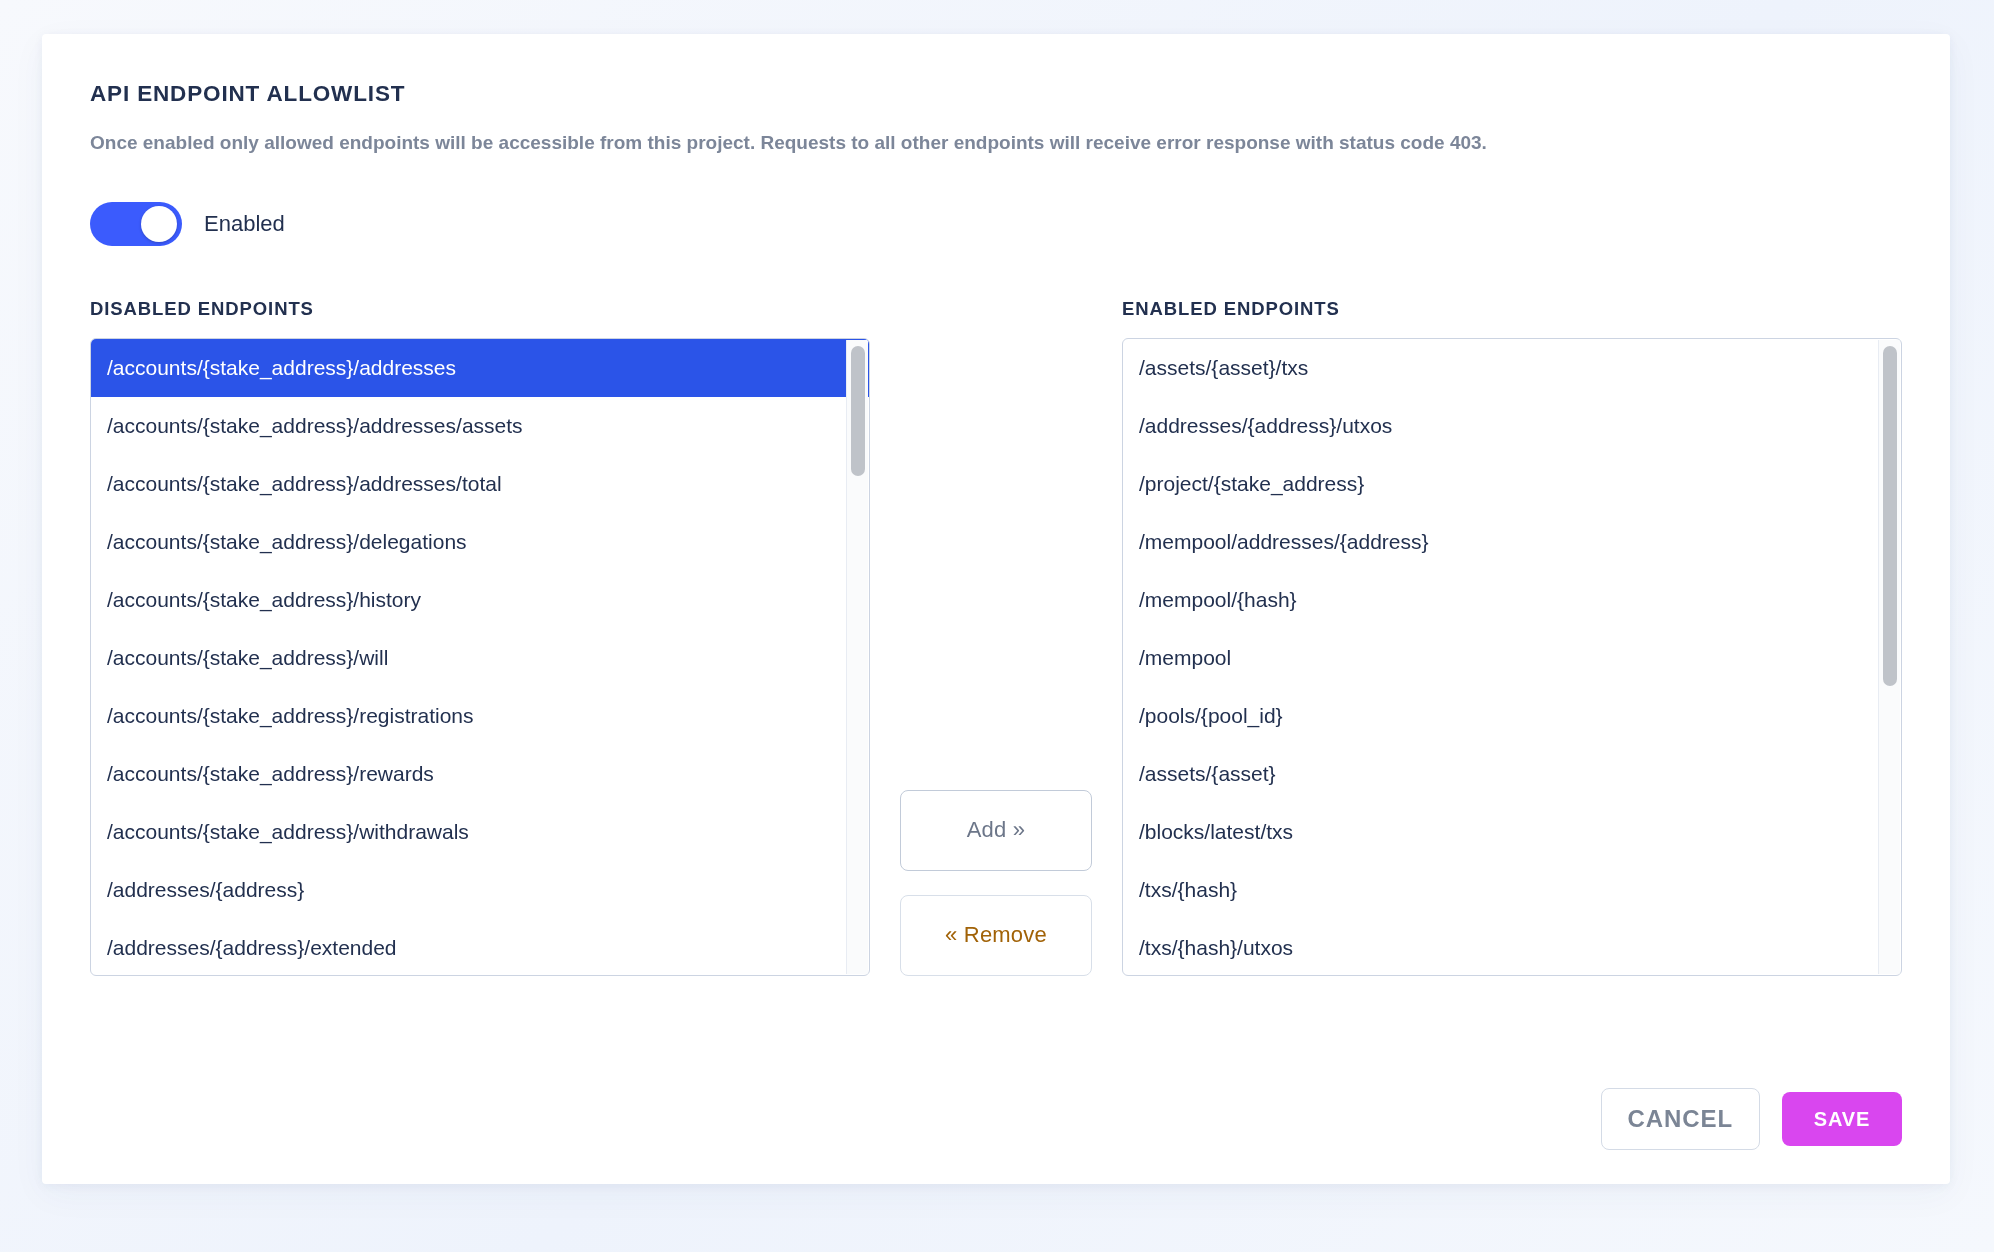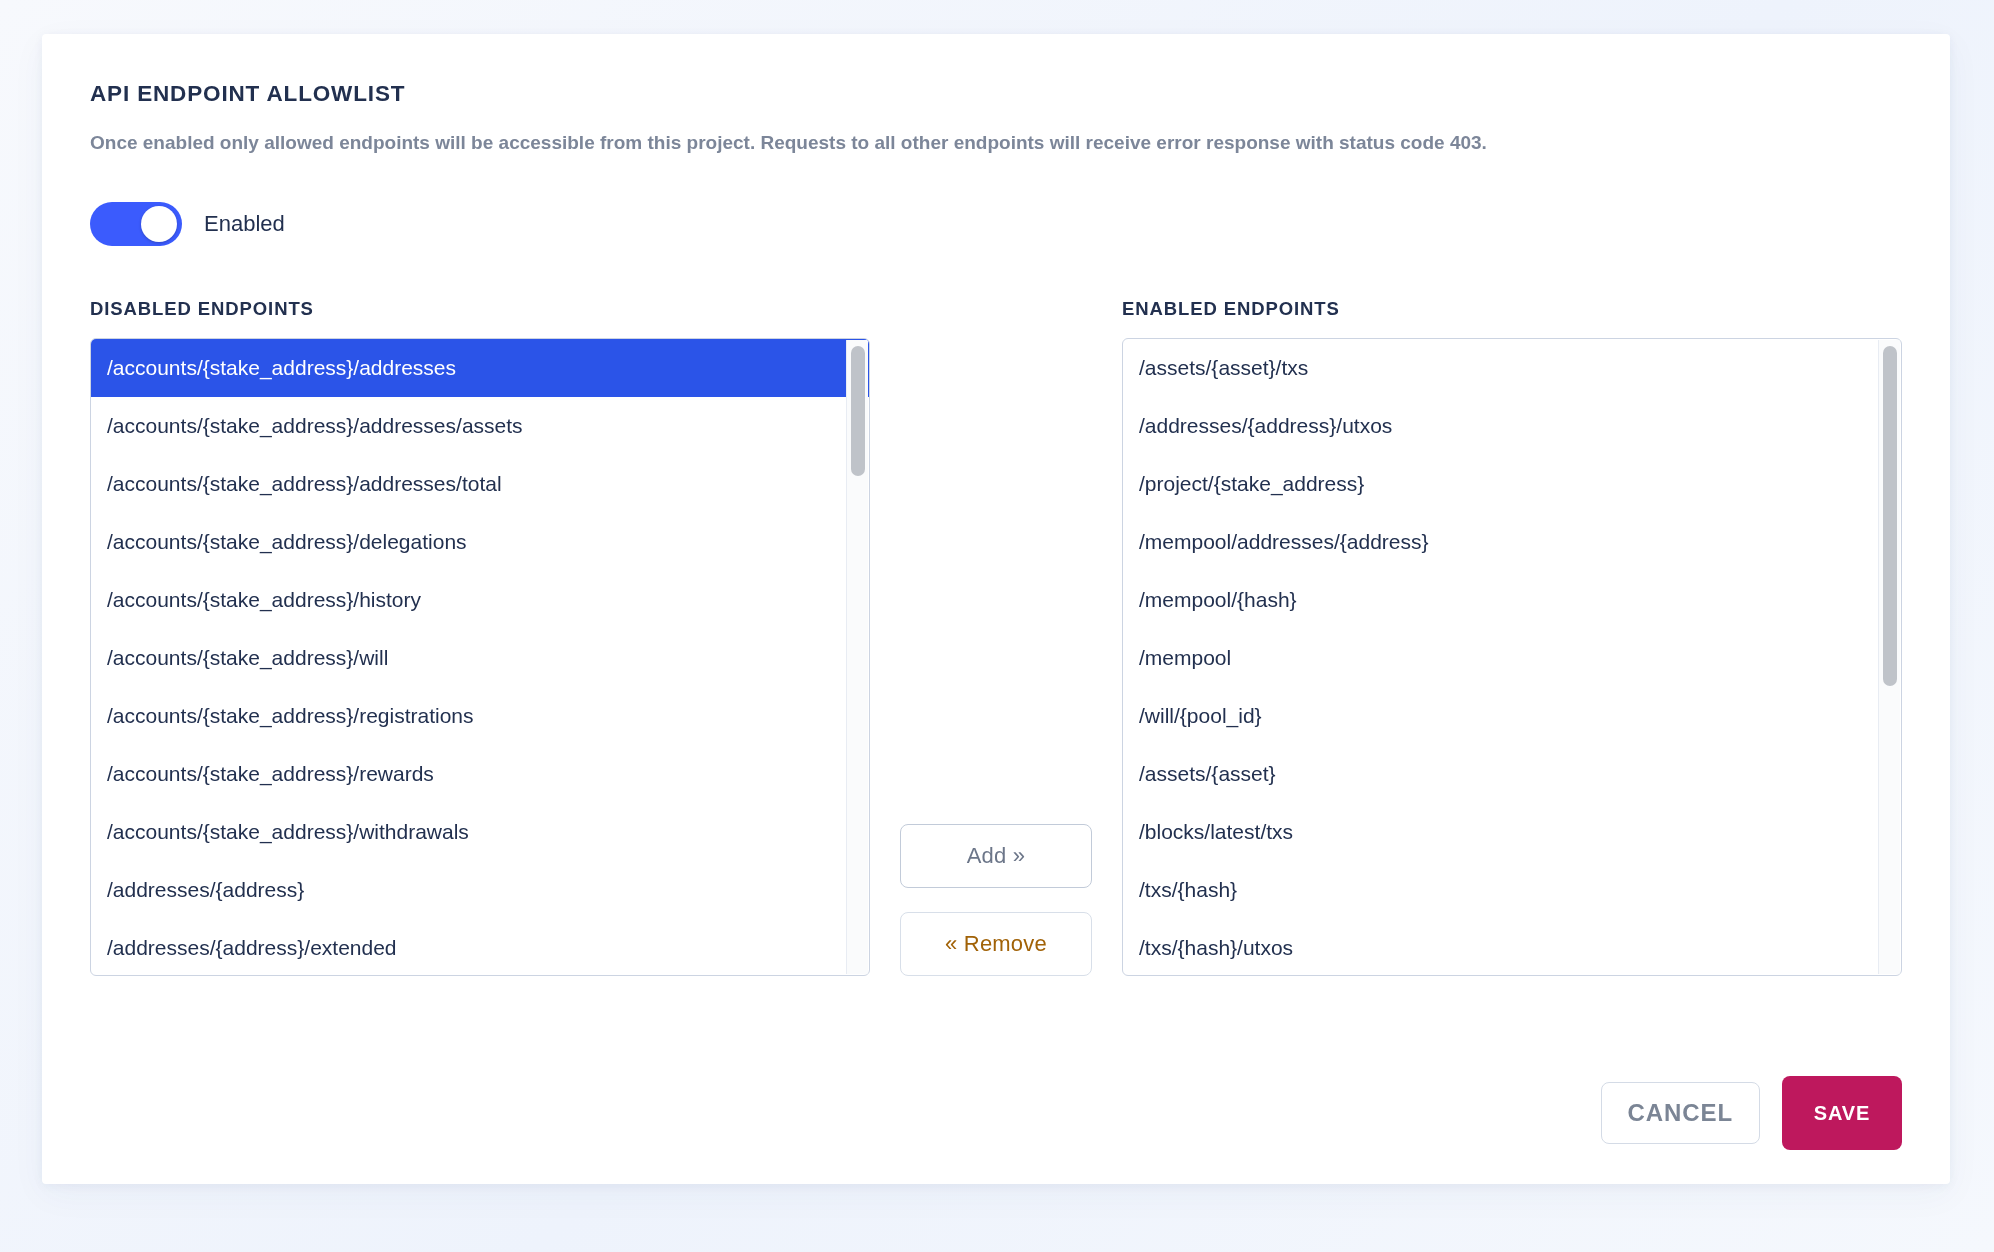--- a/index.html
+++ b/index.html
@@ -173,21 +173,21 @@
     display: flex;
     flex-direction: column;
     align-items: center;
     justify-content: flex-start;
     padding-top: 212px;
     gap: 24px;
   }
 
   .xfer-btn {
     width: 192px;
-    height: 64px;
+    height: 81px;
     border-radius: 8px;
     border: 1px solid #c2cbd9;
     background: #ffffff;
     font-family: "Liberation Sans", sans-serif;
     font-size: 22px;
     color: #6c7689;
     cursor: pointer;
     letter-spacing: 0.2px;
   }
 
@@ -217,25 +217,25 @@
     color: #7b8595;
     font-family: Liberation Sans, sans-serif;
     font-size: 24px;
     font-weight: 700;
     letter-spacing: 0.9px;
     cursor: pointer;
   }
 
   .btn-save {
     min-width: 120px;
-    height: 74px;
+    height: 54px;
     padding: 0 30px;
     border-radius: 8px;
     border: none;
-    background: #be185d;
+    background: #d946ef;
     color: #ffffff;
     font-family: "Liberation Sans", sans-serif;
     font-size: 20px;
     font-weight: 700;
     letter-spacing: 0.9px;
     cursor: pointer;
   }
 </style>
 </head>
 <body>
@@ -285,21 +285,21 @@
       <div class="col">
         <div class="col-title">ENABLED ENDPOINTS</div>
         <div class="listbox">
           <div class="list-scroll" id="right-list">
               <div class="list-item">/assets/{asset}/txs</div>
               <div class="list-item">/addresses/{address}/utxos</div>
               <div class="list-item">/project/{stake_address}</div>
               <div class="list-item">/mempool/addresses/{address}</div>
               <div class="list-item">/mempool/{hash}</div>
               <div class="list-item">/mempool</div>
-              <div class="list-item">/will/{pool_id}</div>
+              <div class="list-item">/pools/{pool_id}</div>
               <div class="list-item">/assets/{asset}</div>
               <div class="list-item">/blocks/latest/txs</div>
               <div class="list-item">/txs/{hash}</div>
               <div class="list-item">/txs/{hash}/utxos</div>
             </div>
           <div class="sb-track">
             <div class="sb-thumb" style="top:6px;height:340px;"></div>
           </div>
         </div>
       </div>

